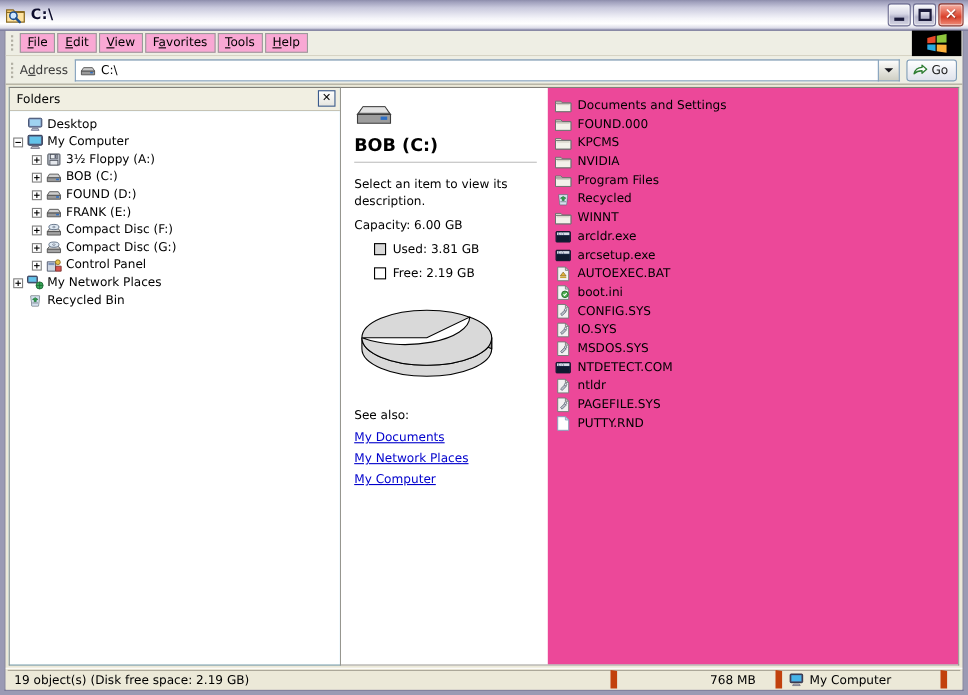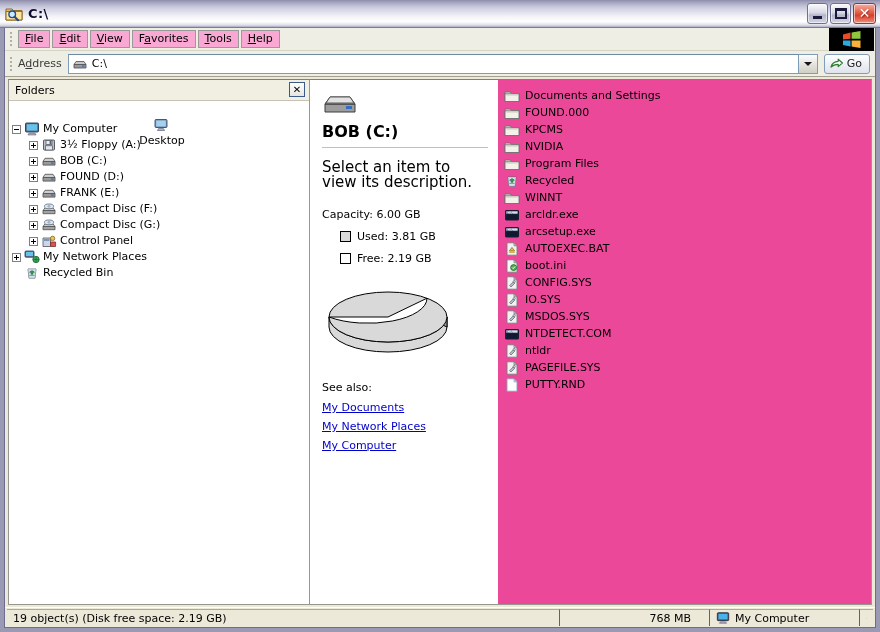--- a/index.html
+++ b/index.html
@@ -244,21 +244,21 @@
     width: 188px; flex: 0 0 188px;
     padding: 8px 10px 0 12px;
     background: #fff;
   }
   .det-icon { width: 36px; height: 30px; position: relative; margin-bottom: 4px; }
   .det-title {
     font-size: 16px; font-weight: bold; color: #000;
     margin: 2px 0 6px 0;
   }
   .det-rule { height: 1px; background: #bfbfbf; margin: 0 0 12px 0; }
-  .det-desc { font-size: 15px; color: #000; line-height: 15px; margin-bottom: 18px; }
+  .det-desc { font-size: 11px; color: #000; line-height: 15px; margin-bottom: 8px; }
   .det-cap { font-size: 11px; color: #000; margin-bottom: 9px; }
   .det-legend {
     display: flex; align-items: center;
     font-size: 11px; color: #000;
     margin: 0 0 9px 18px;
   }
   .swatch {
     width: 11px; height: 11px; flex: 0 0 11px;
     border: 1px solid #000; margin-right: 6px;
   }
@@ -291,21 +291,21 @@
   .statusbar {
     height: 20px; flex: 0 0 20px;
     background: #ece9d8;
     border-top: 1px solid #ffffff;
     display: flex; align-items: center;
     font-size: 11px; color: #000;
     padding: 0 2px;
   }
   .sb-cell {
     height: 17px; display: flex; align-items: center;
-    border-left: 1px solid #c2410c;
+    border-left: 6px solid #c2410c;
     border-top: 1px solid #aca899;
     padding: 0 6px;
   }
   .sb-main { flex: 1 1 auto; border-left: none; }
   .sb-mem  { width: 150px; justify-content: flex-end; padding-right: 18px; }
   .sb-loc  { width: 150px; gap: 5px; }
   .sb-grip {
     width: 14px; display: flex; align-items: flex-end;
     justify-content: flex-end; padding-bottom: 2px;
   }
@@ -401,21 +401,21 @@
     </div>
 
     <div class="content">
 
       <div class="treepane">
         <div class="tree-header">
           <span class="tree-header-title">Folders</span>
           <span class="tree-close">✕</span>
         </div>
         <div class="tree-body" id="tree-holder">
-            <div class="trow" style="padding-left: 0px; flex-direction: column;">
+            <div class="trow" style="padding-left: 0px;">
               <span class="tspacer"></span>
               <span class="ticon">
                 <svg width="16" height="16" viewBox="0 0 16 16">
                   <rect x="2" y="2.5" width="12" height="8" rx="1" fill="#7f8fb5" stroke="#3b4b6b" stroke-width="0.9"></rect>
                   <rect x="3.2" y="3.6" width="9.6" height="5.8" fill="#9fd3f0"></rect>
                   <path d="M5.5 11.6h5l1 1.9h-7z" fill="#b9bccb" stroke="#5c6480" stroke-width="0.7"></path>
                 </svg>
               </span>
               <span class="tlabel">Desktop</span>
             </div>

